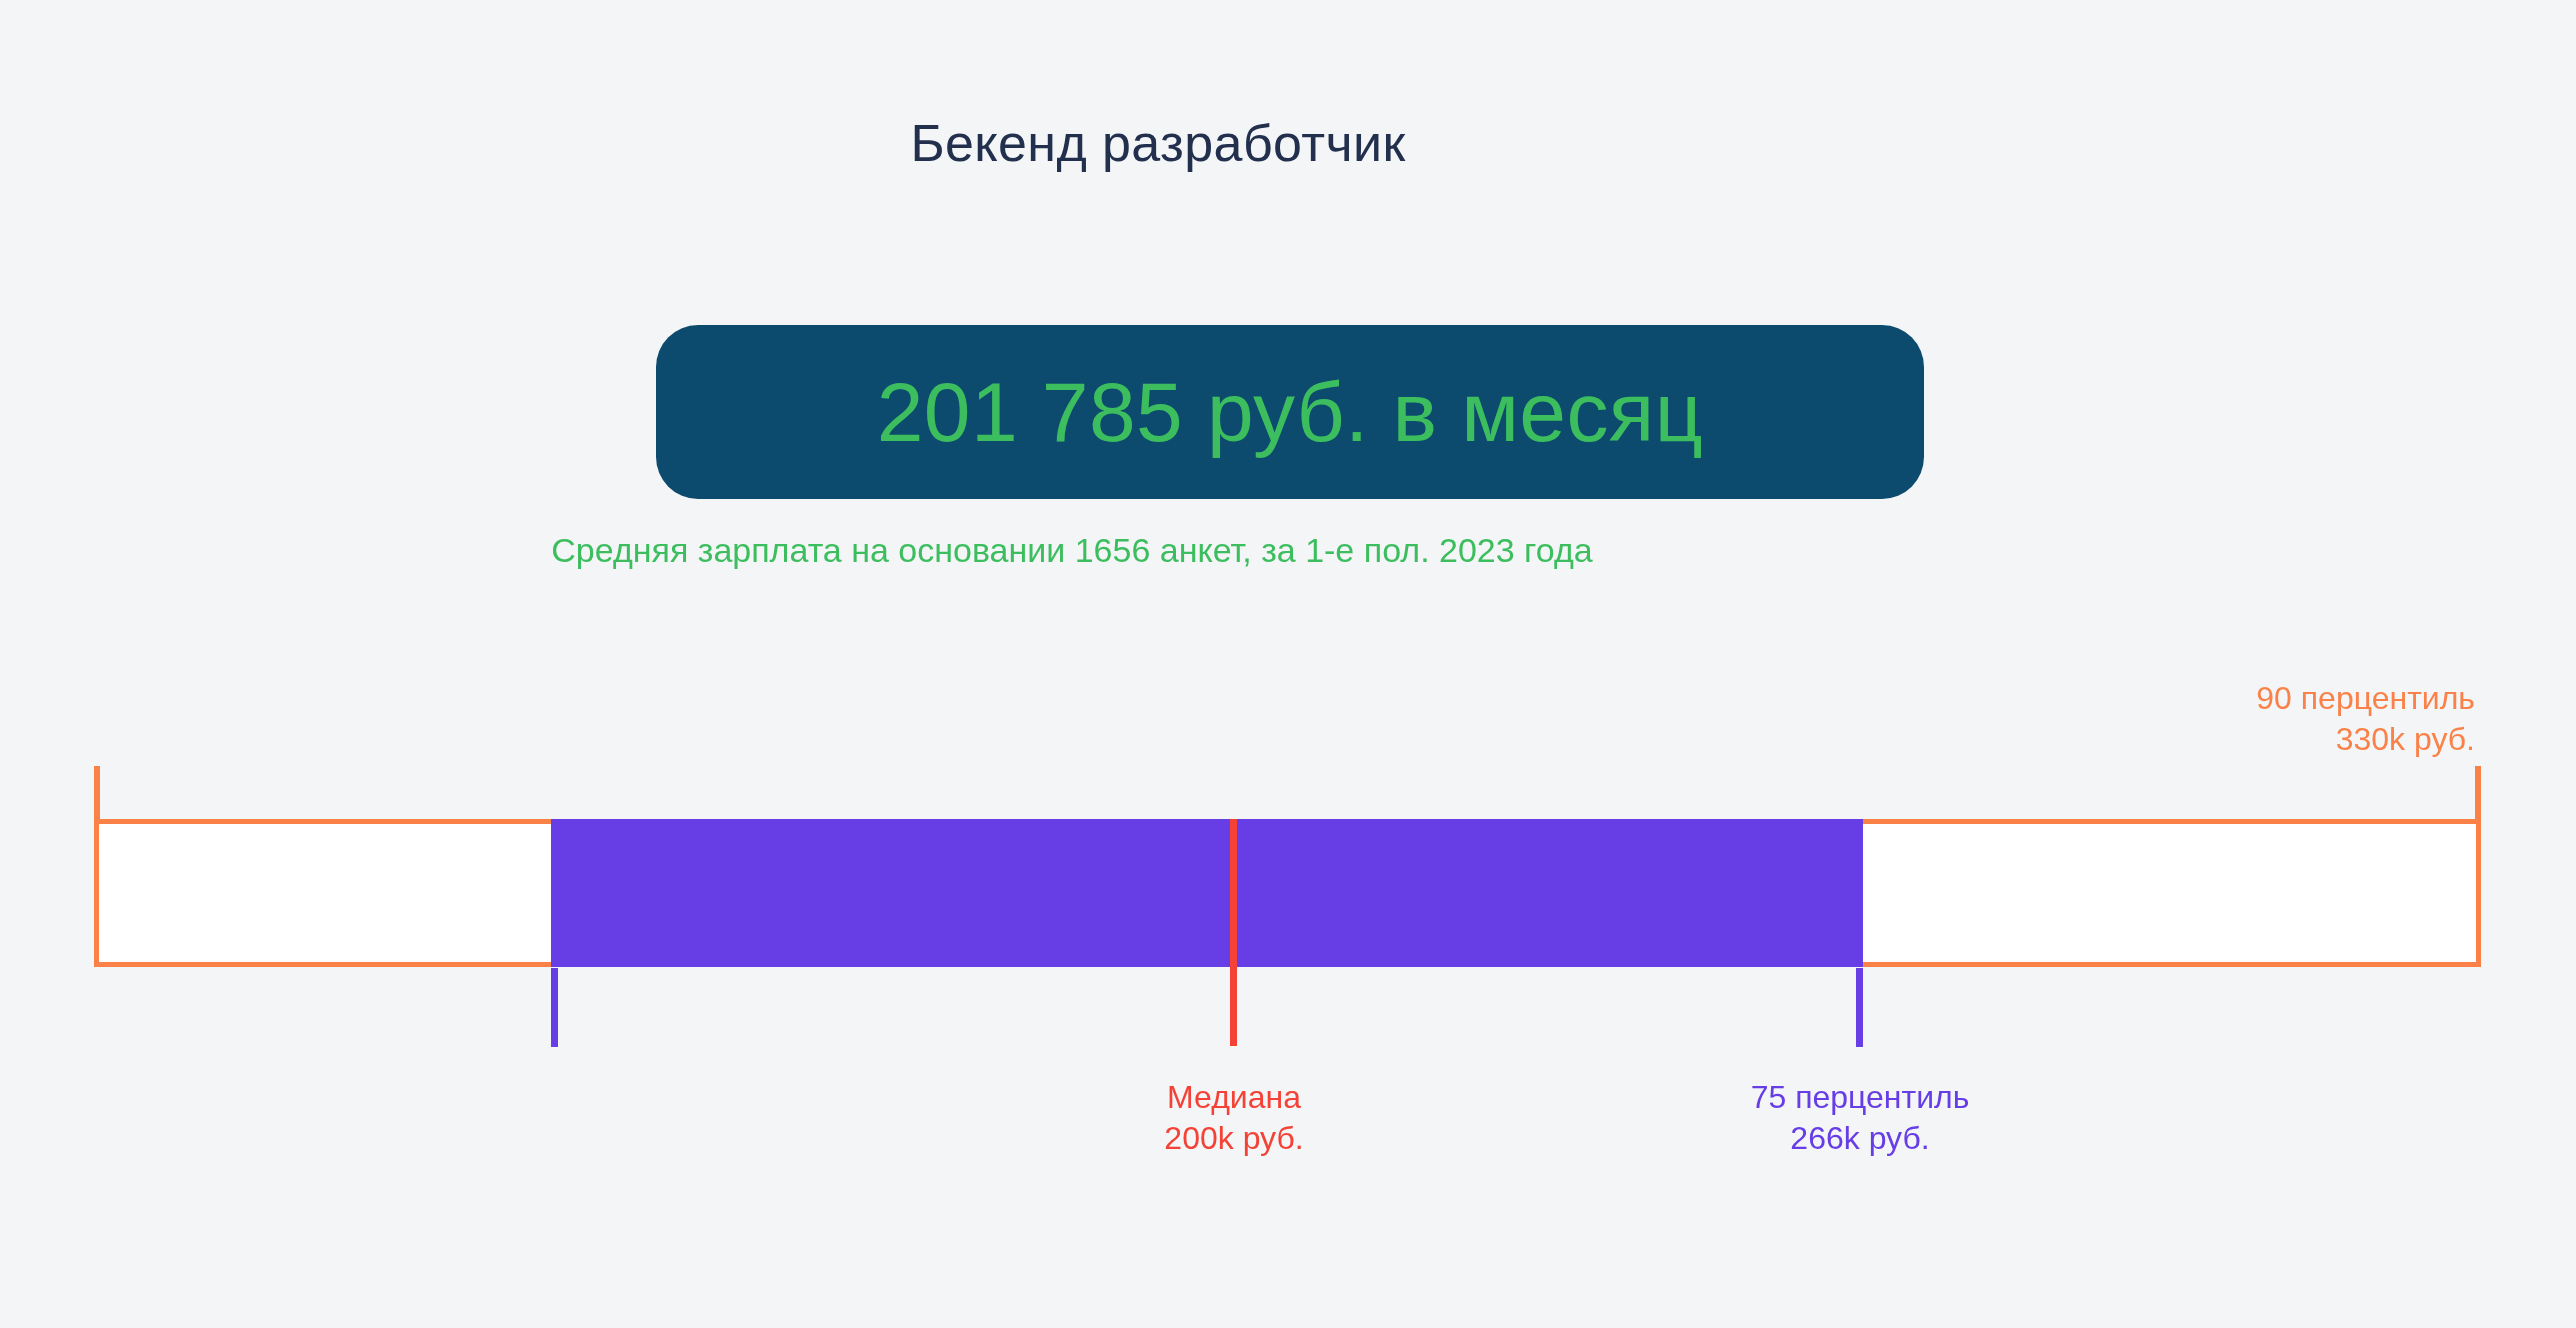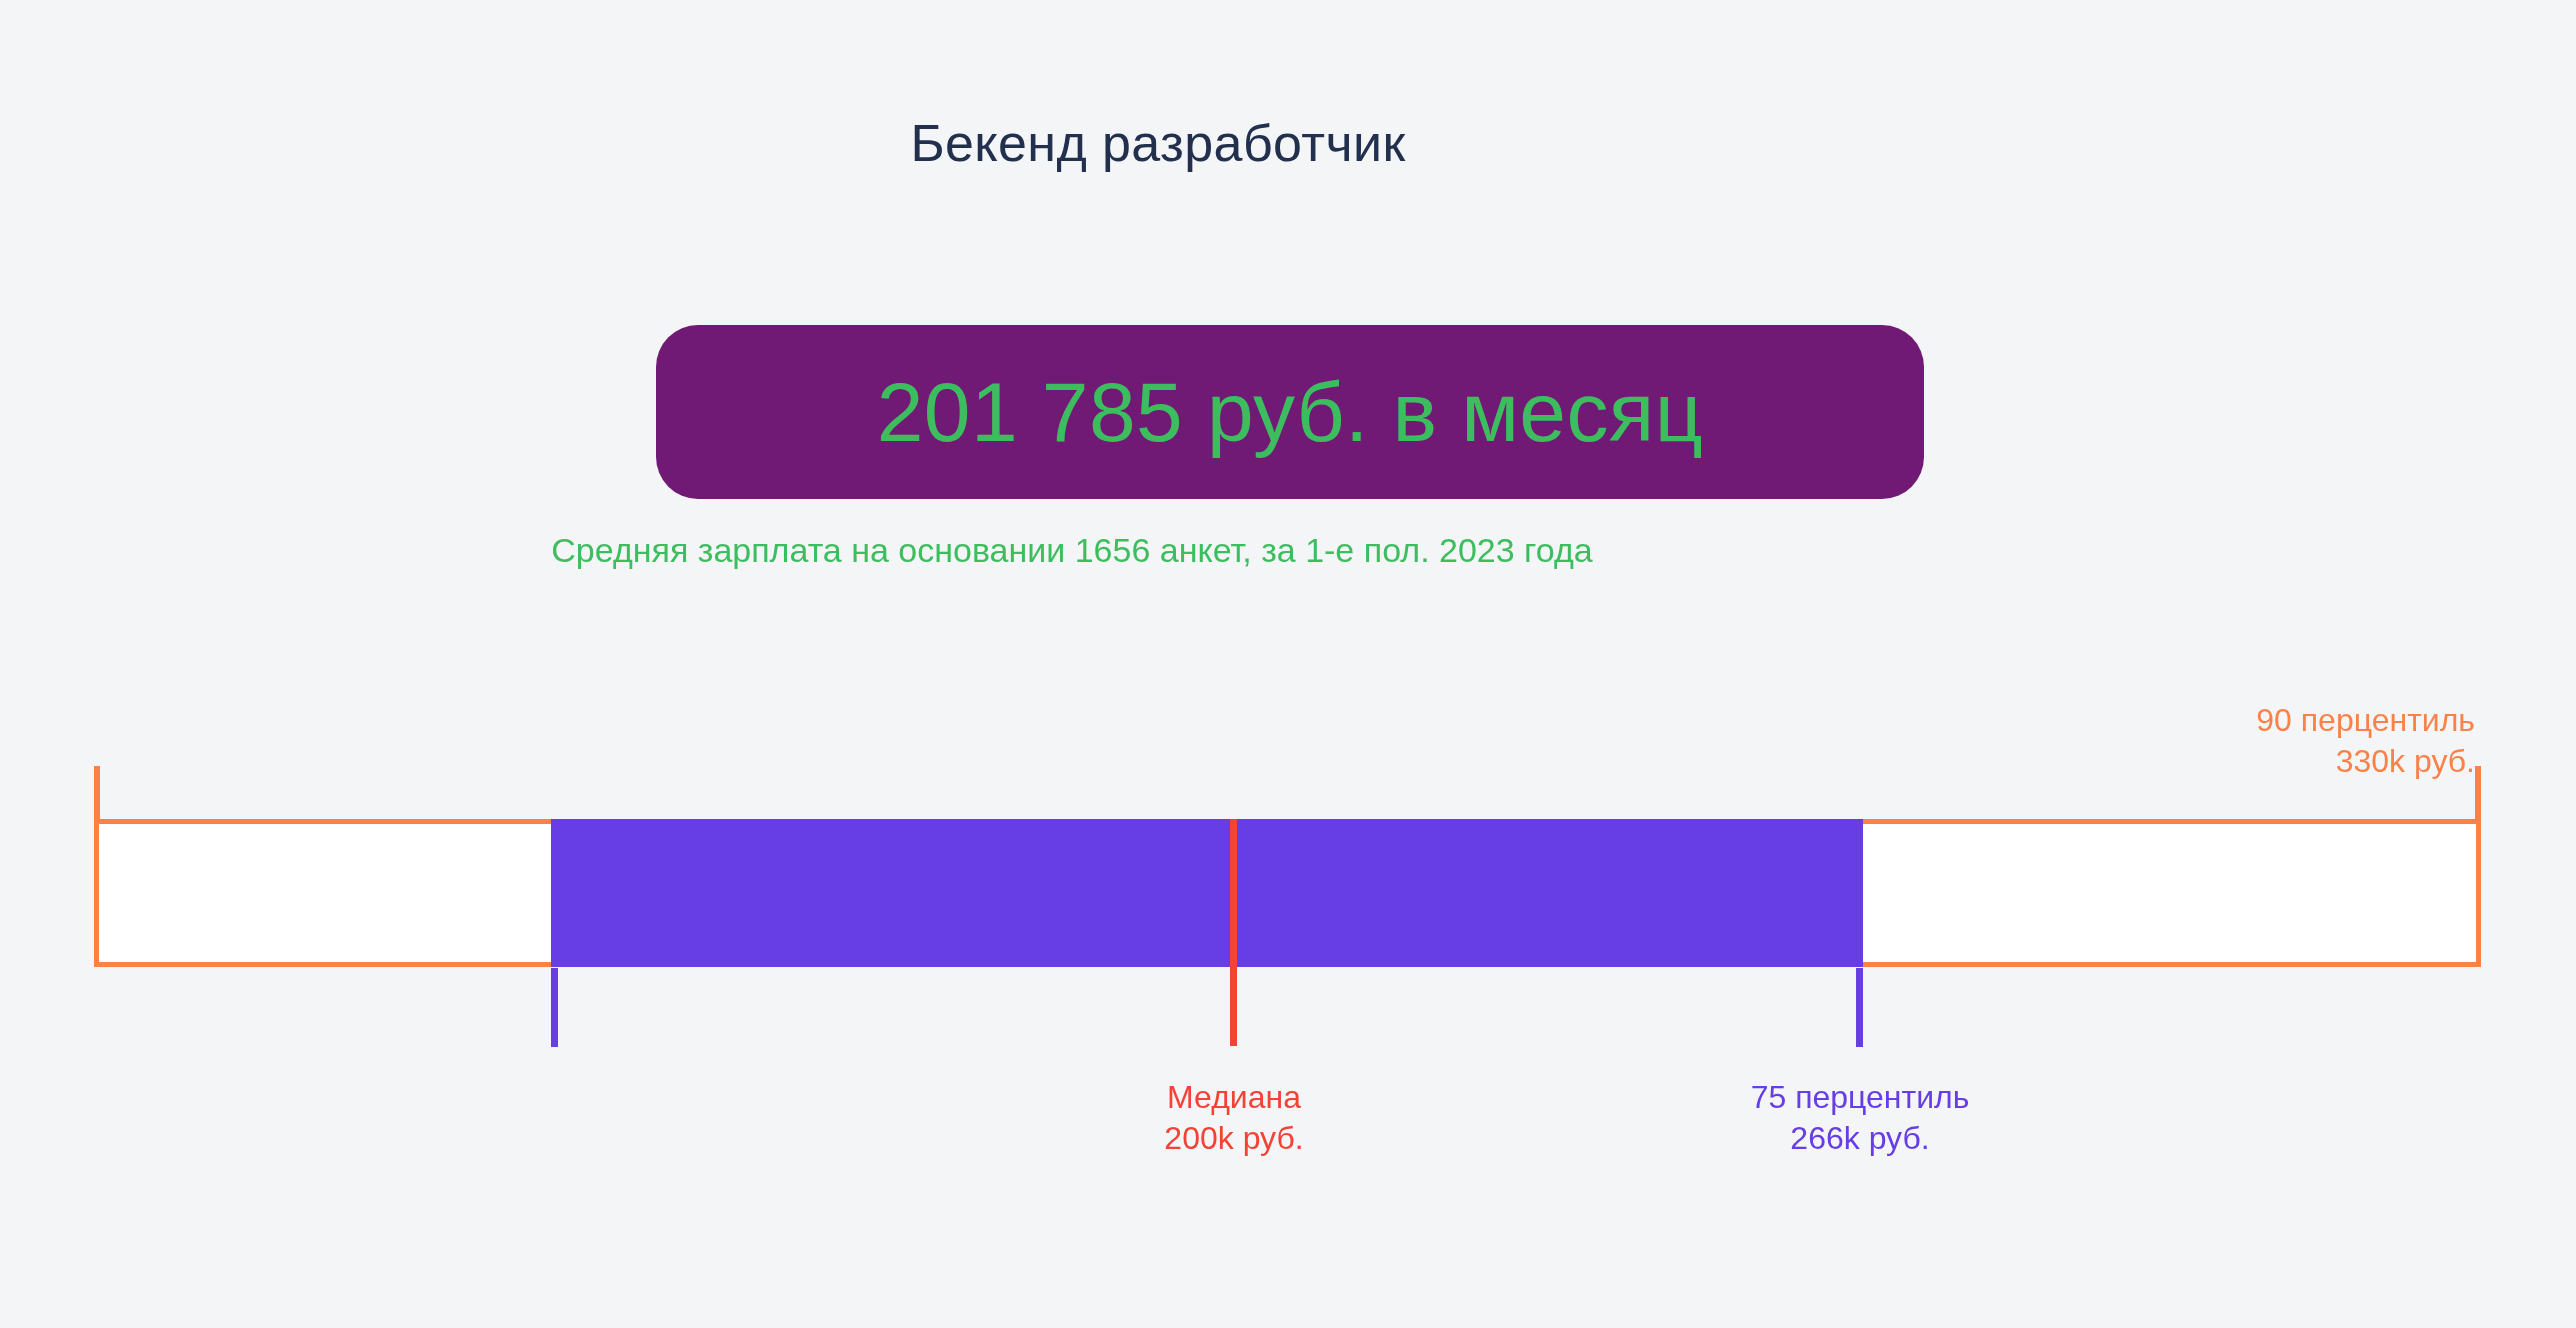--- a/index.html
+++ b/index.html
@@ -28,21 +28,21 @@
     white-space: nowrap;
   }
 
   
   .salary-card {
     position: absolute;
     left: 656px;
     top: 325px;
     width: 1268px;
     height: 174px;
-    background: #701a75;
+    background: #0c4a6e;
     border-radius: 42px;
     display: flex;
     align-items: center;
     justify-content: center;
   }
   .salary-amount {
     font-size: 84px;
     color: #3cbe5e;
     letter-spacing: 0.4px;
     white-space: nowrap;
@@ -135,21 +135,21 @@
 
   .label-p10 {
     left: 94px;
     top: 678px;
     color: #fa8249;
     text-align: right;
     width: 330px;
   }
   .label-p90 {
     left: 2145px;
-    top: 700px;
+    top: 678px;
     color: #fa8249;
     text-align: right;
     width: 330px;
   }
   .label-p25 {
     left: 390px;
     top: 1077px;
     color: #673de6;
     text-align: center;
     width: 330px;

